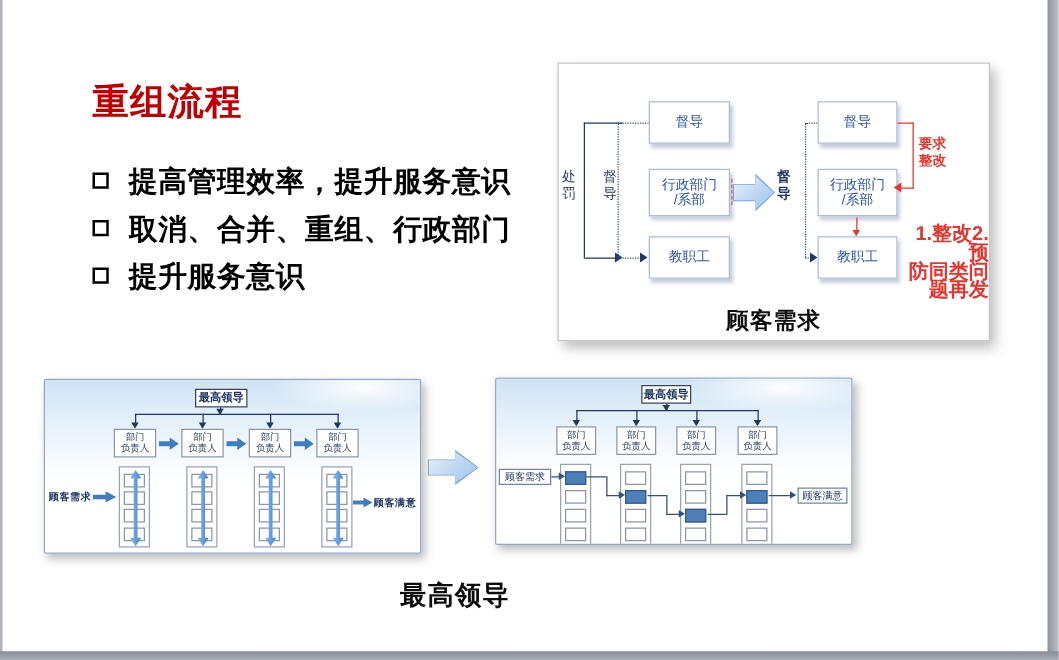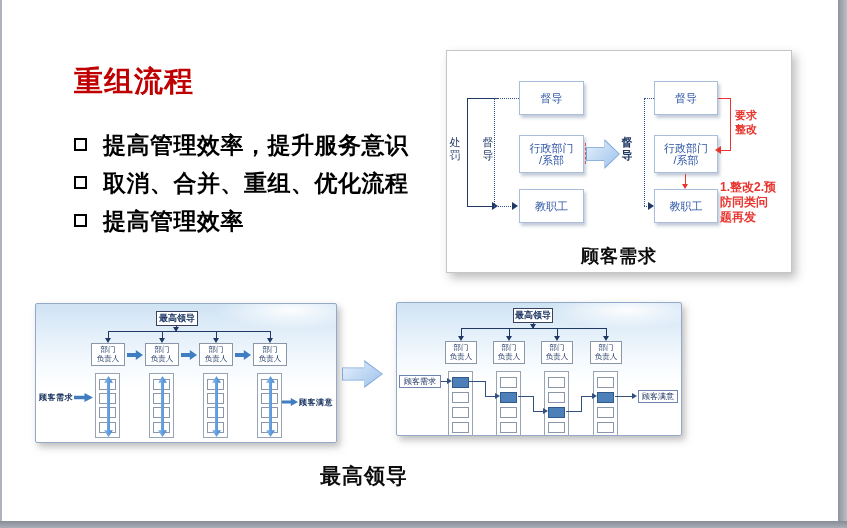--- a/index.html
+++ b/index.html
@@ -29,21 +29,21 @@
   .ah-r { width:0; height:0; border-top:4px solid transparent; border-bottom:4px solid transparent; border-left:6px solid #1f3864; }
   .ah-l { width:0; height:0; border-top:4px solid transparent; border-bottom:4px solid transparent; border-right:6px solid #e8342e; }
   .ah-d { width:0; height:0; border-left:3.5px solid transparent; border-right:3.5px solid transparent; border-top:5px solid #1f3864; }
   .ah-d.redt { border-top-color:#e8342e; }
 
   
   .reorg-panel { left:446px; top:50px; width:346px; height:223px; background:#fff; border:1px solid #c6c6c6; box-shadow:4px 5px 9px rgba(110,110,110,.45); }
   .vlabel { font-size:11px; line-height:13px; color:#1f3864; text-align:center; }
   .rbox { width:65px; background:#fff; border:1px solid #aabdd9; box-shadow:2px 3px 3px rgba(150,162,185,.55); color:#2d55a5; font-size:11px; line-height:12px; display:flex; align-items:center; justify-content:center; text-align:center; }
   .red-dash-v { width:0; border-left:1px dashed #e05050; }
-  .red-note { color:#e8342e; font-weight:bold; }
+  .red-note { color:#e8342e; font-weight:bold;text-align:right; }
   .reorg-caption { left:0; right:0; top:193px; text-align:center; font-size:18px; font-weight:bold; color:#0d0d0d; letter-spacing:1px; }
 
   
   .block-arrow { clip-path:polygon(0 27%, 54% 27%, 54% 0, 100% 50%, 54% 100%, 54% 73%, 0 73%); background:#7da7d8; }
   .block-arrow .inner { position:absolute; left:1px; top:1px; right:1px; bottom:1px; clip-path:polygon(0 28%, 54% 28%, 54% 2%, 100% 50%, 54% 98%, 54% 72%, 0 72%); background:linear-gradient(135deg,#e9f2fc 0%,#c4dbf4 45%,#9ec3ec 100%); }
 
   
   .sim-panel { background:linear-gradient(180deg,#cfe3f4 0%,#e3eff9 22%,#f7fbfe 46%,#ffffff 62%); border:1px solid #93a9c7; border-radius:2px; box-shadow:3px 4px 7px rgba(125,125,125,.5); overflow:hidden; }
   .sim-before { left:35px; top:303px; width:302px; height:140px; }
   .sim-after  { left:396px; top:302px; width:286px; height:134px; }
@@ -70,25 +70,25 @@
 <div class="abs frame-bottom"></div>
 
 <div class="abs slide-title">重组流程</div>
 
 <div class="abs bullet-row" style="top:133px;">
   <span class="bullet-sq"></span>
   <span class="bullet-txt">提高管理效率，提升服务意识</span>
 </div>
 <div class="abs bullet-row" style="top:171px;">
   <span class="bullet-sq"></span>
-  <span class="bullet-txt">取消、合并、重组、优化流程</span>
+  <span class="bullet-txt">取消、合并、重组、行政部门</span>
 </div>
 <div class="abs bullet-row" style="top:209px;">
   <span class="bullet-sq"></span>
-  <span class="bullet-txt">提高管理效率</span>
+  <span class="bullet-txt">提升服务意识</span>
 </div>
 
 <div class="abs reorg-panel">
 
   <div class="abs vlabel pre" style="left:1px; top:85px; width:14px;">处
 罚</div>
   <div class="abs hl" style="left:20px; top:47px;  width:31px;"></div>
   <div class="abs vl" style="left:20px; top:47px;  height:108px;"></div>
   <div class="abs hl" style="left:20px; top:155px; width:26px;"></div>
   <div class="abs ah-r" style="left:45px; top:151px;"></div>
@@ -124,21 +124,21 @@
 
   <div class="abs hl red" style="left:271px; top:47px; width:13px;"></div>
   <div class="abs vl red" style="left:283px; top:47px; height:53px;"></div>
   <div class="abs hl red" style="left:273px; top:99px; width:11px;"></div>
   <div class="abs ah-l" style="left:268px; top:95px;"></div>
   <div class="abs red-note pre" style="left:288px; top:57px; font-size:11px; line-height:14px;">要求
 整改</div>
 
   <div class="abs vl red" style="left:238px; top:123px; height:11px;"></div>
   <div class="abs ah-d redt" style="left:235px; top:133px;"></div>
-  <div class="abs red-note pre" style="left:273px; top:129px; font-size:12px; line-height:15px;">1.整改2.预
+  <div class="abs red-note pre" style="left:273px; top:129px; font-size:16px; line-height:15px;">1.整改2.预
 防同类问
 题再发</div>
 
   <div class="abs reorg-caption">顾客需求</div>
 </div>
 
 <div class="abs sim-panel sim-before">
   <div class="cloud" style="left:180px; top:-14px; width:150px; height:40px;"></div>
 
   <div class="abs leader-box" style="left:120px; top:7px; width:42px; height:15px;">最高领导</div>

